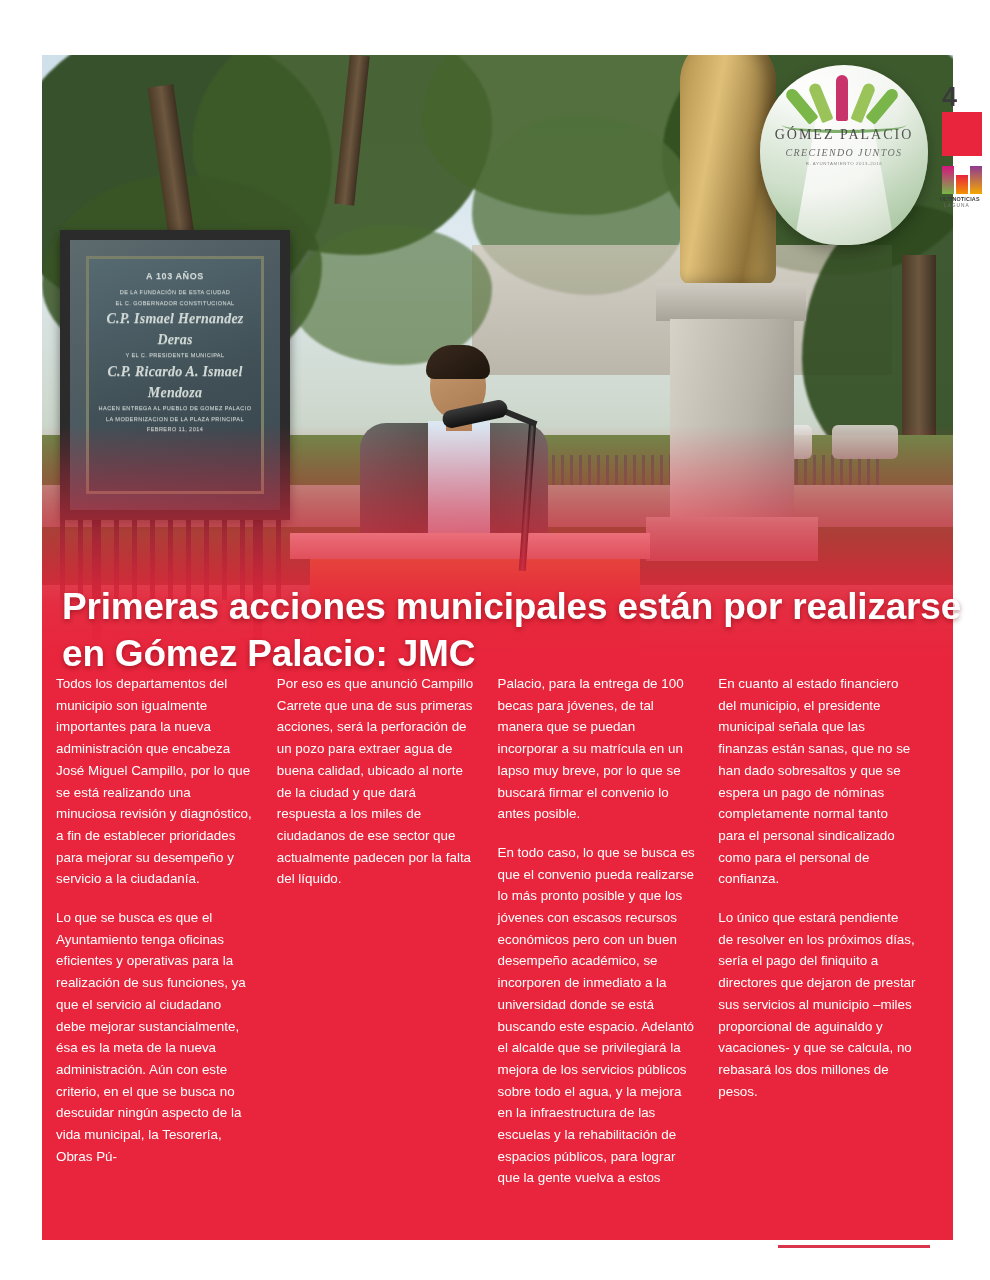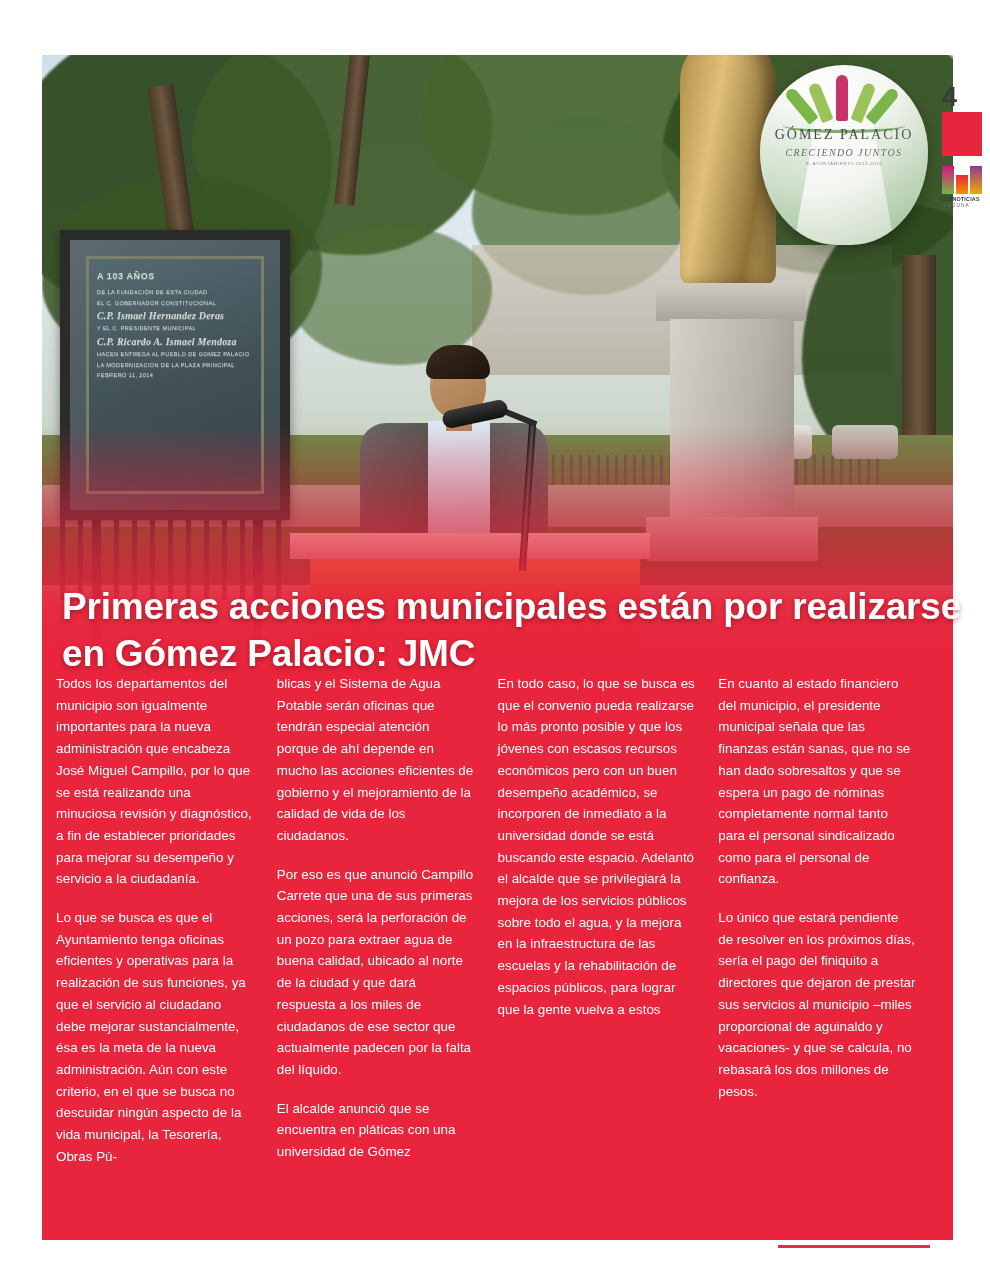--- a/index.html
+++ b/index.html
@@ -79,27 +79,27 @@
     position:absolute; left:18px; top:175px; width:230px; height:290px;
     border: 10px solid #2b2b2b;
     background: linear-gradient(145deg,#5d6a6e,#46555c 60%,#39464c);
     box-shadow: 0 4px 10px rgba(0,0,0,.45);
   }
   .plaque {
     position:absolute; left:16px; top:16px; right:16px; bottom:16px;
     background: linear-gradient(160deg,#566a72,#415057 55%,#36434a);
     border: 3px solid #7a7f6a;
     padding: 12px 8px 8px;
-    text-align:left;
+    text-align:center;
     color: #cfd8d4;
     text-shadow: 0 1px 0 rgba(255,255,255,.25);
   }
   .pl-title { font-size:9px; letter-spacing:.6px; margin-bottom:6px; font-weight:700;}
   .pl-line  { font-size:5.6px; letter-spacing:.4px; line-height:1.9; }
-  .pl-name  { font-size:10px; font-style:italic; font-weight:700; font-family:"Liberation Serif", serif; letter-spacing:.2px; line-height:1.5;}
+  .pl-name  { font-size:14px; font-style:italic; font-weight:700; font-family:"Liberation Serif", serif; letter-spacing:.2px; line-height:1.5;}
   .sign-legs { position:absolute; left:40px; top:465px; width:190px; height:120px; }
   .leg { position:absolute; width:9px; height:120px; background:#2b2b2b; }
   .leg-a { left:10px; } .leg-b { right:10px; }
   .sign-grate {
     position:absolute; left:18px; top:455px; width:230px; height:90px;
     background: repeating-linear-gradient(90deg,#2b2b2b 0 5px, rgba(0,0,0,0) 5px 18px);
     opacity:.9;
   }
 
   
@@ -377,25 +377,24 @@
     <div class="red-wash"></div>
   </div>
 
   <div class="redblock">
     <div class="cols">
       <div class="col">
         <p>Todos los departamentos del municipio son igualmente importantes para la nueva administración que encabeza José Miguel Campillo, por lo que se está realizando una minuciosa revisión y diagnóstico,  a fin de establecer prioridades para mejorar su desempeño y servicio a la ciudadanía.</p>
         <p>Lo que se busca es que el Ayuntamiento tenga oficinas eficientes y operativas para la realización de sus funciones, ya que el servicio al ciudadano debe mejorar sustancialmente, ésa es la meta de la nueva administración. Aún con este criterio, en el que se busca no descuidar ningún aspecto de la vida municipal, la Tesorería, Obras Pú-</p>
       </div>
       <div class="col">
-        <p>blicas y el Sistema de Agua Potable serán oficinas que tendrán especial atención porque de ahí depende en mucho las acciones eficientes de gobierno y el mejoramiento de la calidad de vida de los ciudadanos.</p>
         <p>Por eso es que anunció Campillo Carrete que una de sus primeras acciones, será la perforación de un pozo para extraer agua de buena calidad, ubicado al norte de la ciudad y que dará respuesta a los miles de ciudadanos de ese sector que actualmente padecen por la falta del líquido.</p>
-        <p>El alcalde anunció que se encuentra en pláticas con una universidad de Gómez</p>
       </div>
       <div class="col">
+        <p>Palacio, para la entrega de 100 becas para jóvenes, de tal manera que se puedan incorporar a su matrícula en un lapso muy breve, por lo que se buscará firmar el convenio lo antes posible.</p>
         <p>En todo caso, lo que se busca es que el convenio pueda realizarse lo más pronto posible y que los jóvenes con escasos recursos económicos pero con un buen desempeño académico, se incorporen de inmediato a la universidad donde se está buscando este espacio. Adelantó el alcalde que se privilegiará la mejora de los servicios públicos sobre todo el agua, y la mejora en la infraestructura de las escuelas y la rehabilitación de espacios públicos, para lograr que la gente vuelva a estos</p>
       </div>
       <div class="col">
         <p>En cuanto al estado financiero del municipio, el presidente municipal señala que las finanzas están sanas, que no se han dado sobresaltos y que se espera un pago de nóminas completamente normal tanto para el personal sindicalizado como para el personal de confianza.</p>
         <p>Lo único que estará pendiente de resolver en los próximos días, sería el pago del finiquito a directores que dejaron de prestar sus servicios al municipio –miles proporcional de aguinaldo y vacaciones-  y que se calcula, no rebasará los dos millones de pesos.</p>
       </div>
     </div>
   </div>
 
   <div class="headline">Primeras acciones municipales están por realizarse en Gómez Palacio: JMC</div>

